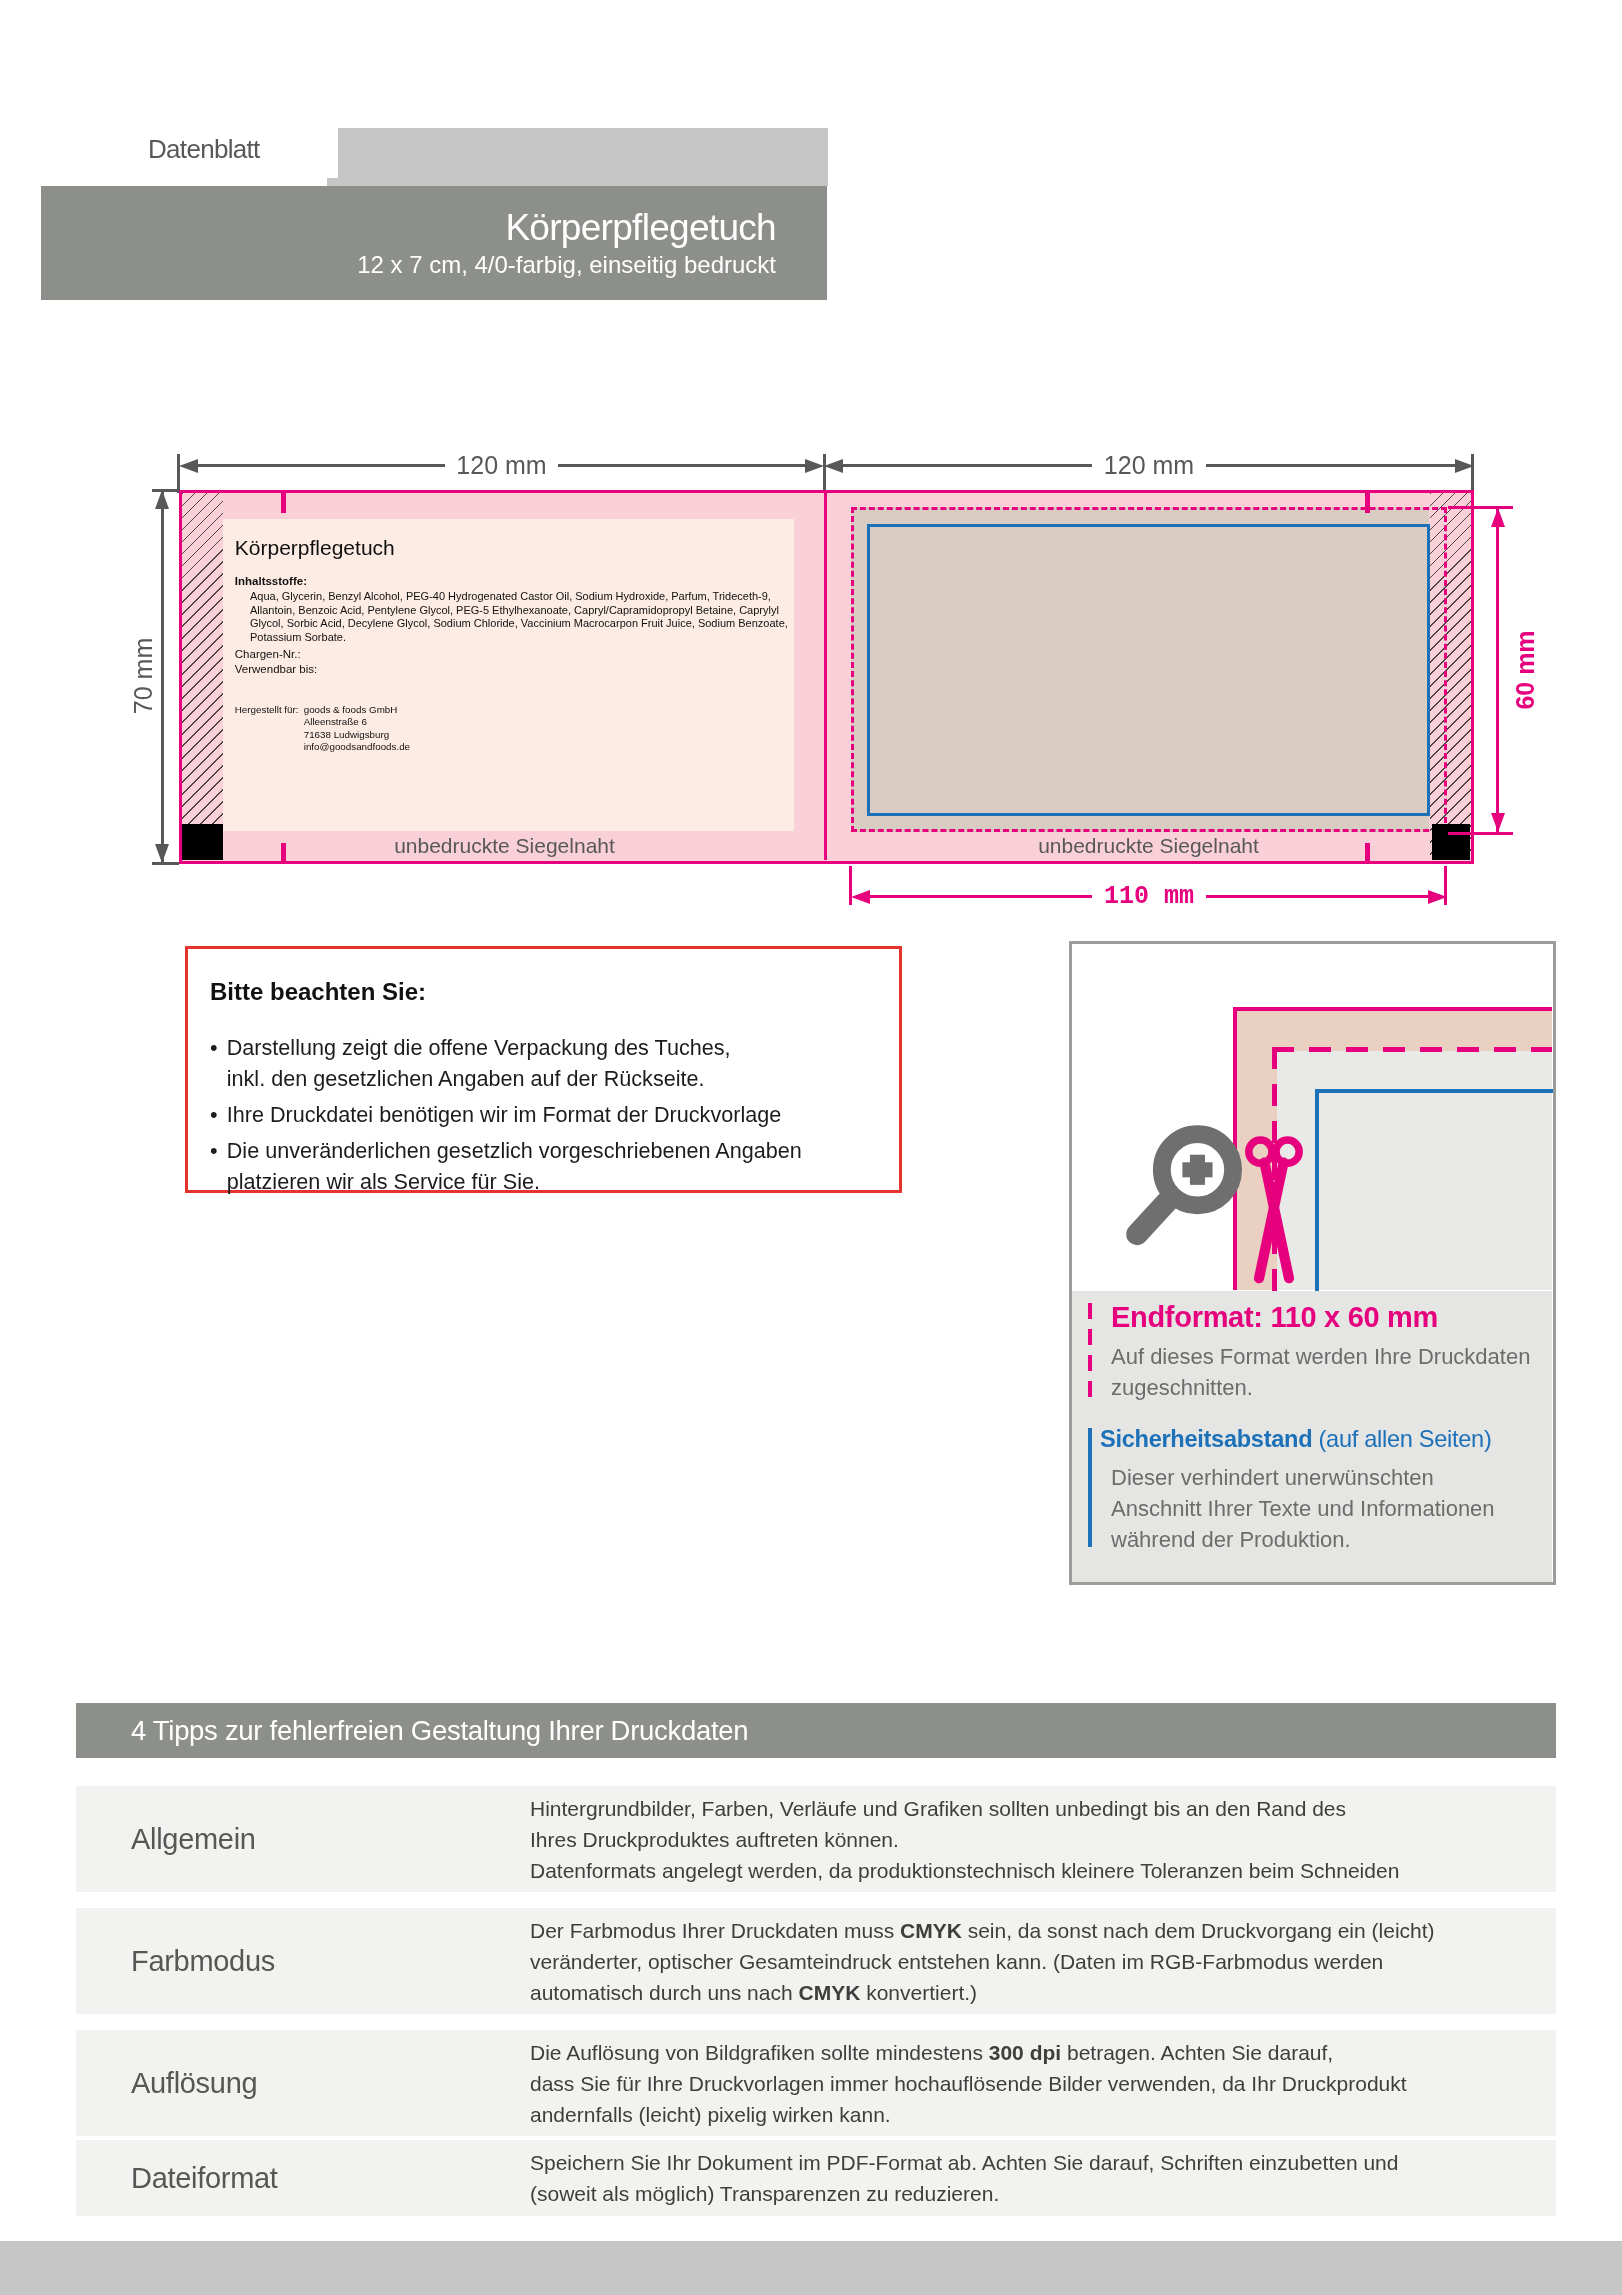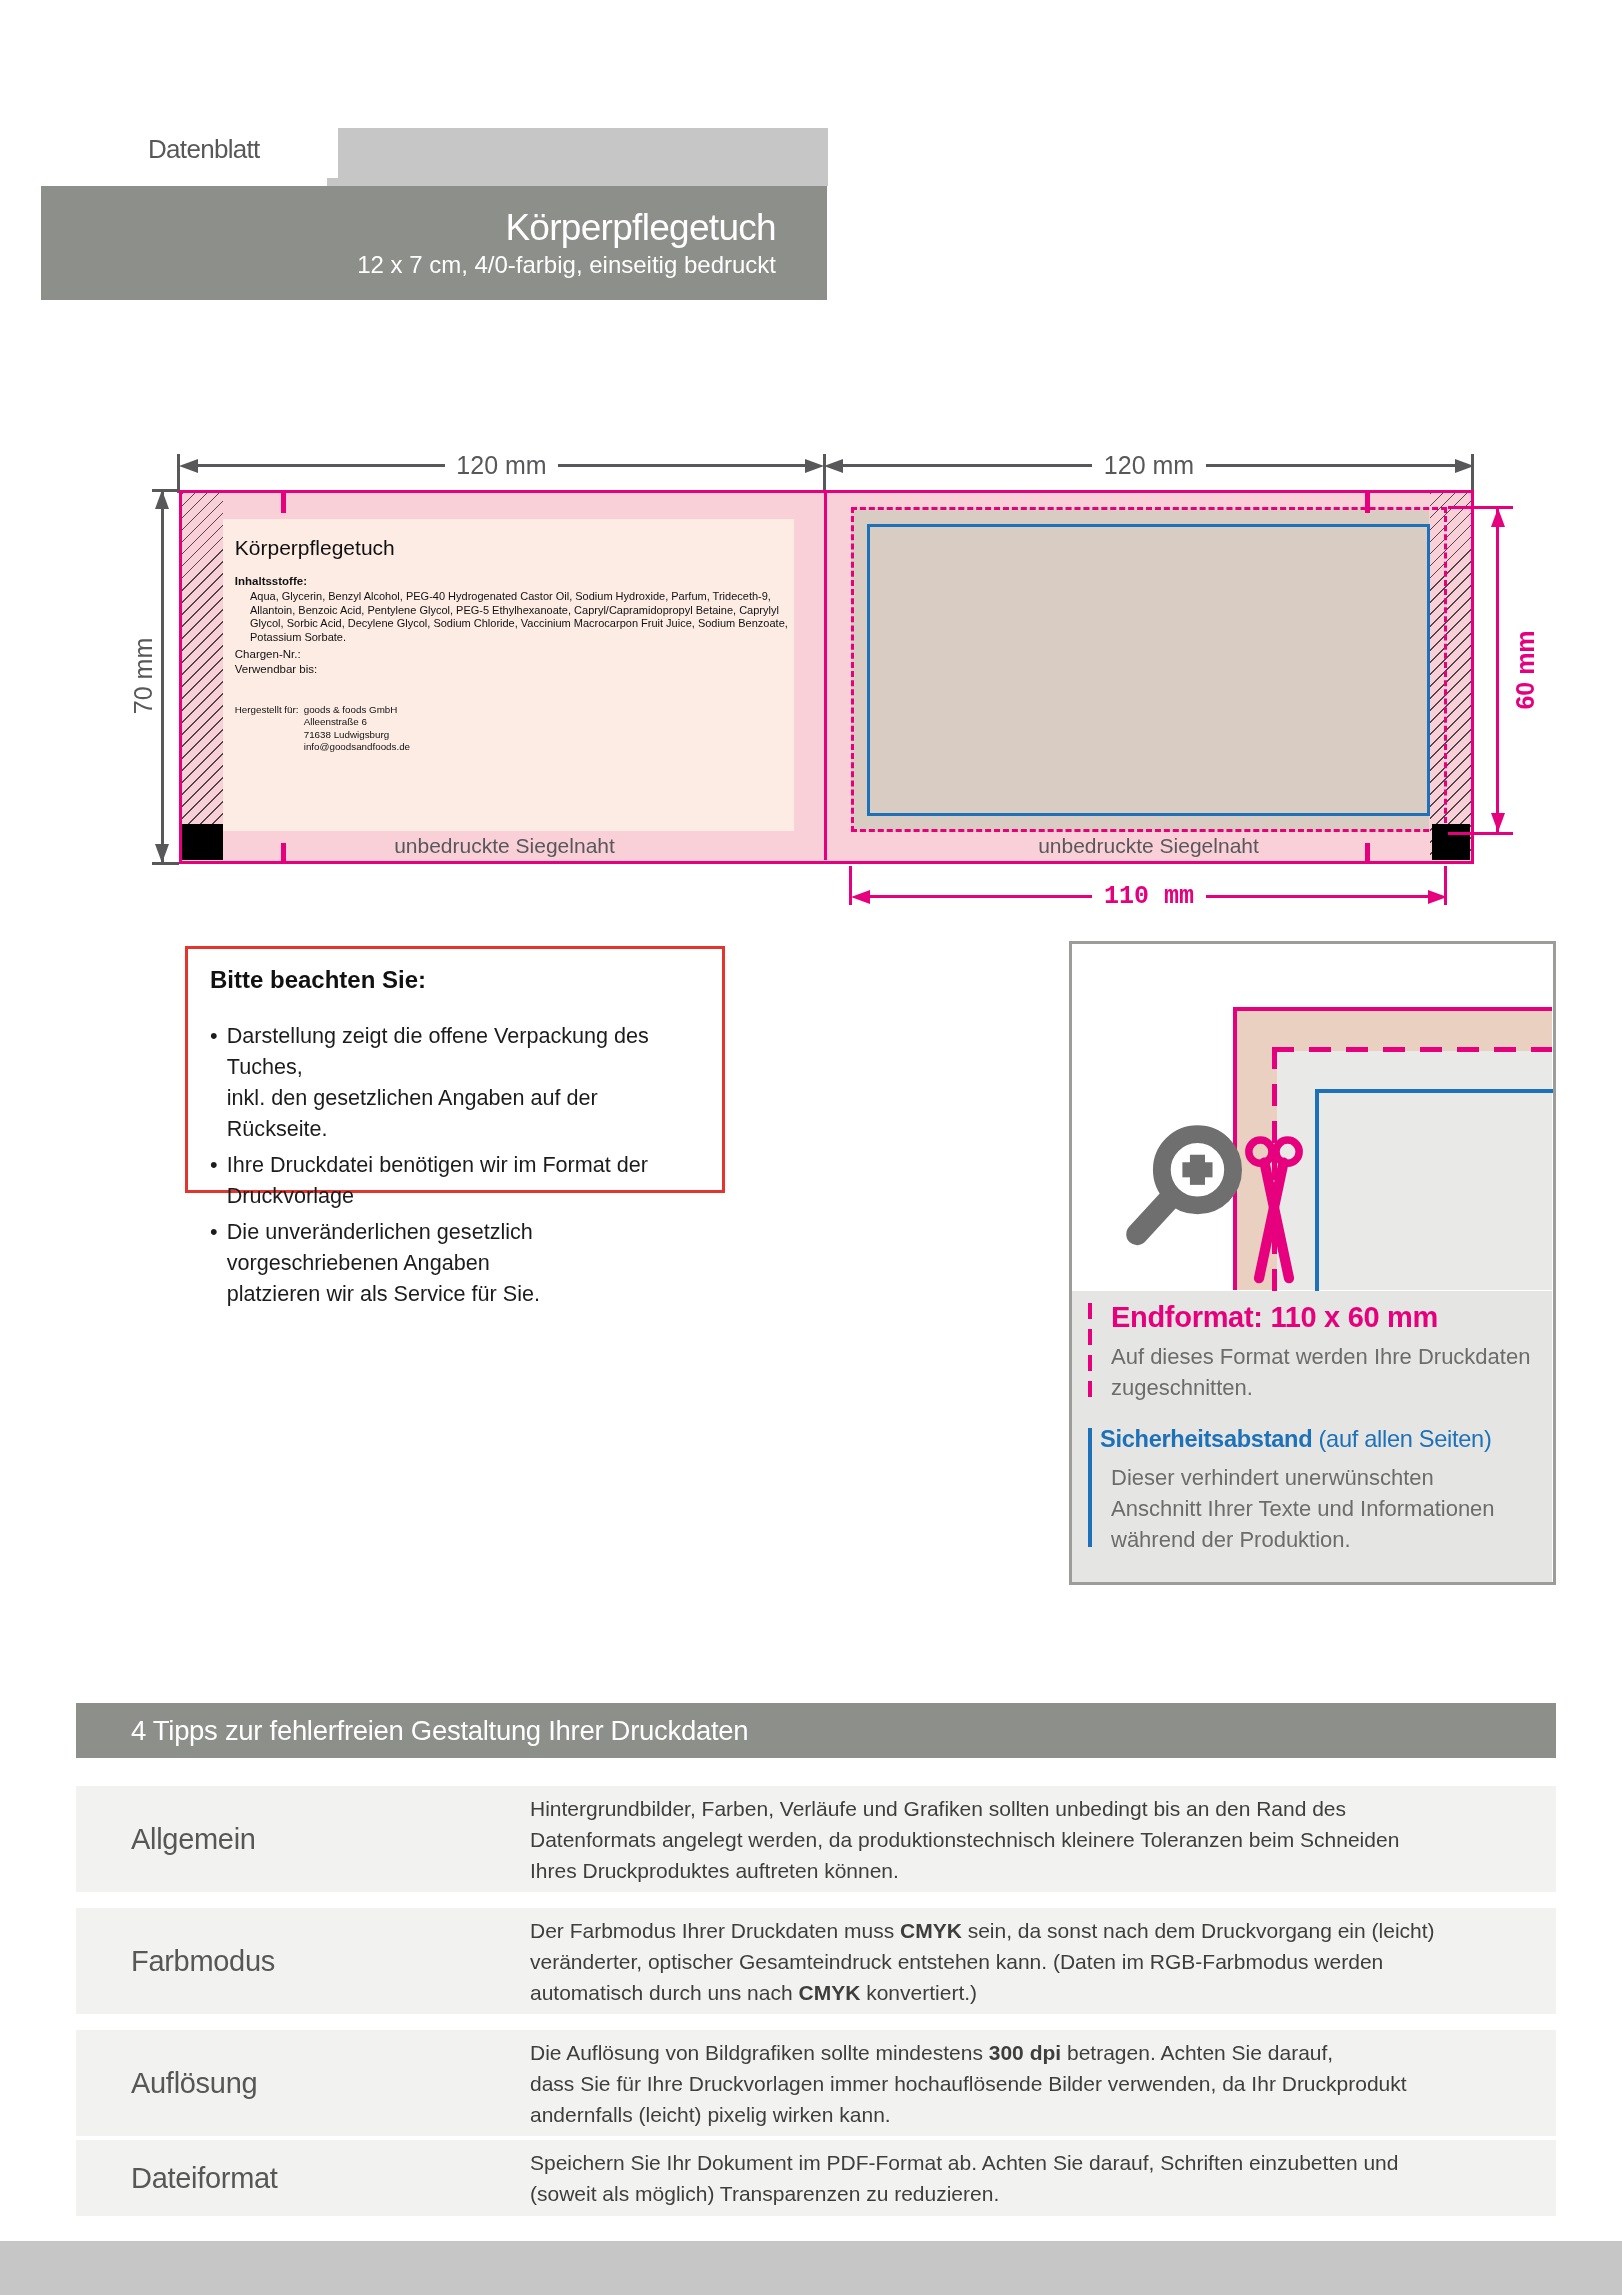--- a/index.html
+++ b/index.html
@@ -52,22 +52,22 @@
         font-size:21px;color:#58585a;}
   .tick{position:absolute;width:4.6px;background:#e6007e;}
   .blk{position:absolute;background:#000;}
   .beige{position:absolute;left:669px;top:14.4px;width:578px;height:325px;background:#d8ccc3;}
   .cutrect{position:absolute;left:669px;top:14.4px;width:596px;height:325px;
            border:3.9px dashed #e6007e;box-sizing:border-box;}
   .saferect{position:absolute;left:685px;top:31px;width:563px;height:292px;
             border:3.9px solid #1d71b8;box-sizing:border-box;}
 
   
-  .note{left:185px;top:946px;width:540px;height:247px;border:3.9px solid #e5332e;
-        box-sizing:border-box;background:#fff;padding:17px 22px;}
+  .note{left:185px;top:946px;width:717px;height:247px;border:3.9px solid #e5332e;
+        box-sizing:border-box;background:#fff;padding:29px 22px;}
   .note-title{font-size:24px;font-weight:700;color:#111;}
   .note-items{margin-top:26px;}
   .note-item{display:flex;gap:9.2px;font-size:21.6px;line-height:31px;color:#1c1c1c;margin-bottom:5.2px;}
   .note-item .dot{flex:0 0 auto;}
 
   
   .ibox{left:1069px;top:941px;width:487px;height:644px;border:3.3px solid #9c9c9b;
         box-sizing:border-box;background:#fff;}
   .ibox-gray{position:absolute;left:0;top:347px;width:480px;height:291px;background:#e5e5e4;}
   .ill-tan{position:absolute;left:165px;top:67px;width:315px;height:279px;background:#ead0c0;}
@@ -264,22 +264,22 @@
       <div>während der Produktion.</div>
     </div>
   </div>
 
   <div class="abs tips-bar">4 Tipps zur fehlerfreien Gestaltung Ihrer Druckdaten</div>
 
   <div class="abs trow" style="top:1786px;height:106px;">
     <div class="rlabel">Allgemein</div>
     <div class="rtext">
       <div><span>Hintergrundbilder, Farben, Verläufe und Grafiken sollten unbedingt bis an den Rand des</span></div>
+      <div><span>Ihres Druckproduktes auftreten können.</span></div>
       <div><span>Datenformats angelegt werden, da produktionstechnisch kleinere Toleranzen beim Schneiden</span></div>
-      <div><span>Ihres Druckproduktes auftreten können.</span></div>
     </div>
   </div>
 
   <div class="abs trow" style="top:1908px;height:106px;">
     <div class="rlabel">Farbmodus</div>
     <div class="rtext">
       <div><span>Der Farbmodus Ihrer Druckdaten muss </span><b>CMYK</b><span> sein, da sonst nach dem Druckvorgang ein (leicht)</span></div>
       <div><span>veränderter, optischer Gesamteindruck entstehen kann. (Daten im RGB-Farbmodus werden</span></div>
       <div><span>automatisch durch uns nach </span><b>CMYK</b><span> konvertiert.)</span></div>
     </div>

